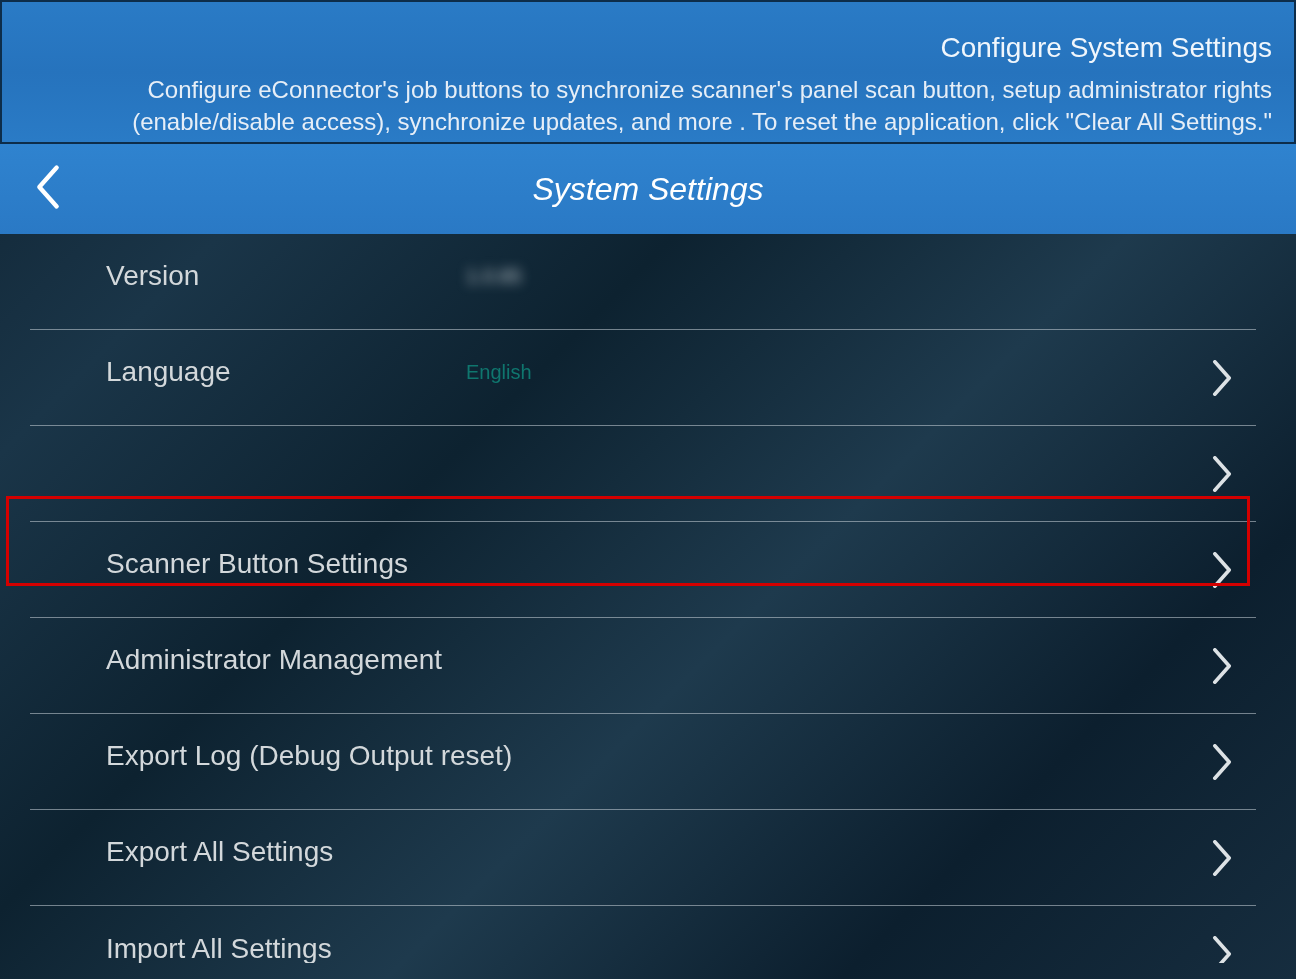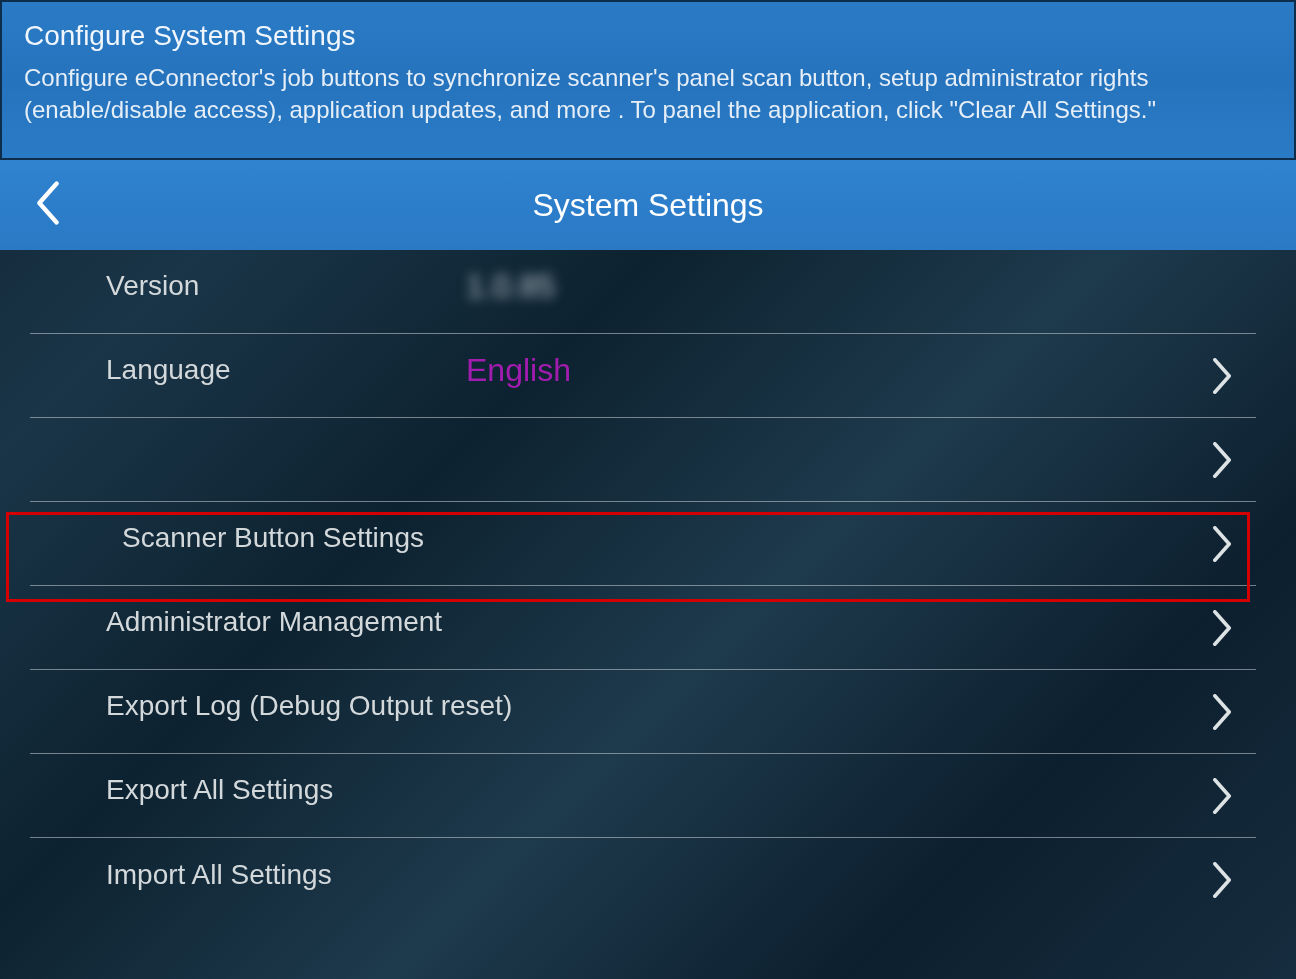--- a/index.html
+++ b/index.html
@@ -6,38 +6,40 @@
   html, body { width: 1296px; height: 979px; overflow: hidden; font-family: Arial, Helvetica, sans-serif; }
   body {
     background: linear-gradient(135deg, #0f2332 0%, #1a3548 20%, #0d2230 40%, #1e3a4d 60%, #0c1f2e 80%, #162d3f 100%);
     color: #d8dde0;
   }
 
   
   .help-panel {
     position: relative;
     width: 100%;
-    height: 160px;
+    height: 144px;
     background: linear-gradient(to bottom, #2a7bc6 0%, #2673bd 50%, #2a7bc6 100%);
     border: 2px solid #0d2d4a;
-    padding: 18px 22px;
+    padding: 30px 22px;
     color: #eaf3fb;
+    text-align: right;
   }
   .help-title { font-size: 28px; font-weight: 400; margin-bottom: 10px; color: #f0f6fc; }
   .help-body  { font-size: 24px; line-height: 1.35; color: #e6eef7; }
 
   
   .title-bar {
     position: relative;
     width: 100%;
     height: 90px;
     background: linear-gradient(to bottom, #2f83cf 0%, #2a79c5 100%);
     display: flex;
     align-items: center;
     justify-content: center;
+    font-style: italic;
   }
   .back-btn {
     position: absolute;
     left: 28px;
     top: 50%;
     transform: translateY(-50%);
     width: 40px; height: 50px;
     cursor: pointer;
     display: flex; align-items: center; justify-content: center;
   }
@@ -58,30 +60,30 @@
   .content-wrap::-webkit-scrollbar-button { background: #5e6b72; height: 14px; }
 
   .list {
     width: 100%;
     padding: 0 0 40px 0; 
   }
   .row {
     position: relative;
     display: flex;
     align-items: center;
-    height: 84px;
+    height: 96px;
     padding: 0 60px 11px 76px;
     border-bottom: 1px solid rgba(200,210,216,0.55);
     margin-left: 30px;
     margin-right: 40px;
     cursor: pointer;
   }
   .row.noclick { cursor: default; }
   .row .label { font-size: 28px; color: #d3d8db; flex: 0 0 360px; }
-  .row .value { font-size: 32px; color: #a21caf; }
+  .row .value { font-size: 20px; color: #0f766e; }
   .row .value.blur { filter: blur(6px); color: #b9c2c8; }
   .row .chev {
     position: absolute;
     right: 20px; top: 50%; transform: translateY(-50%);
     width: 28px; height: 40px;
     display: flex; align-items: center; justify-content: center;
   }
   .row .chev svg { width: 22px; height: 36px; }
 
   .highlight-box {
@@ -91,21 +93,21 @@
     left: 6px;
     right: 46px;
     height: 90px;
   }
 </style>
 </head>
 <body>
 
 <div class="help-panel">
   <div class="help-title">Configure System Settings</div>
-  <div class="help-body">Configure eConnector's job buttons to synchronize scanner's panel scan button, setup administrator rights (enable/disable access), application updates, and more . To panel the application, click "Clear All Settings."</div>
+  <div class="help-body">Configure eConnector's job buttons to synchronize scanner's panel scan button, setup administrator rights (enable/disable access), synchronize updates, and more . To reset the application, click "Clear All Settings."</div>
 </div>
 
 <div class="title-bar">
   <div class="back-btn">
     <span>
       <svg viewBox="0 0 24 40">
           <polyline points="20,2 4,20 20,38" fill="none" stroke="#ffffff" stroke-width="4" stroke-linecap="round" stroke-linejoin="round"></polyline>
         </svg>
     </span>
   </div>
@@ -132,21 +134,21 @@
 
     <div class="row">
       <span class="chev">
         <svg viewBox="0 0 24 40">
             <polyline points="4,2 20,20 4,38" fill="none" stroke="#dde2e5" stroke-width="4" stroke-linecap="round" stroke-linejoin="round"></polyline>
           </svg>
       </span>
     </div>
 
     <div class="row">
-      <span class="label" style="flex:0 0 auto;margin-left:16px;">Scanner Button Settings</span>
+      <span class="label" style="flex:0 0 auto;">Scanner Button Settings</span>
       <span class="chev">
         <svg viewBox="0 0 24 40">
             <polyline points="4,2 20,20 4,38" fill="none" stroke="#dde2e5" stroke-width="4" stroke-linecap="round" stroke-linejoin="round"></polyline>
           </svg>
       </span>
     </div>
     <div class="highlight-box" style="top:262px;"></div>
 
     <div class="row">
       <span class="label" style="flex:0 0 auto;">Administrator Management</span>

